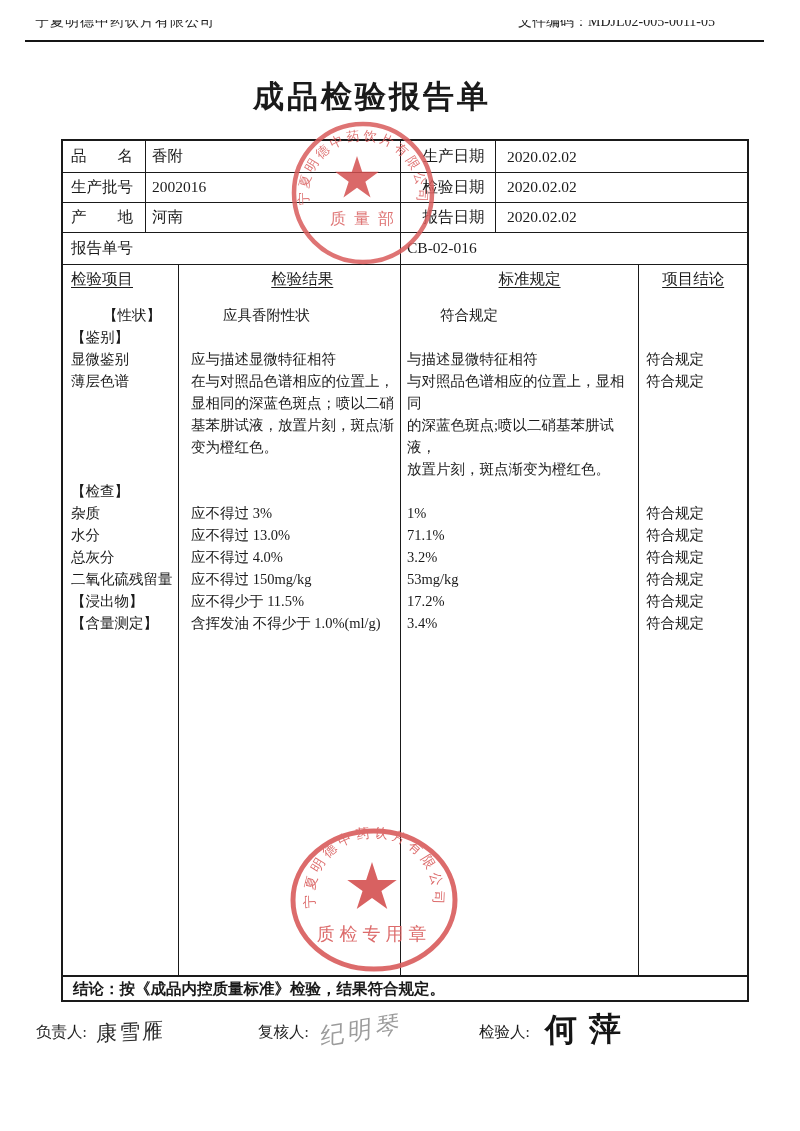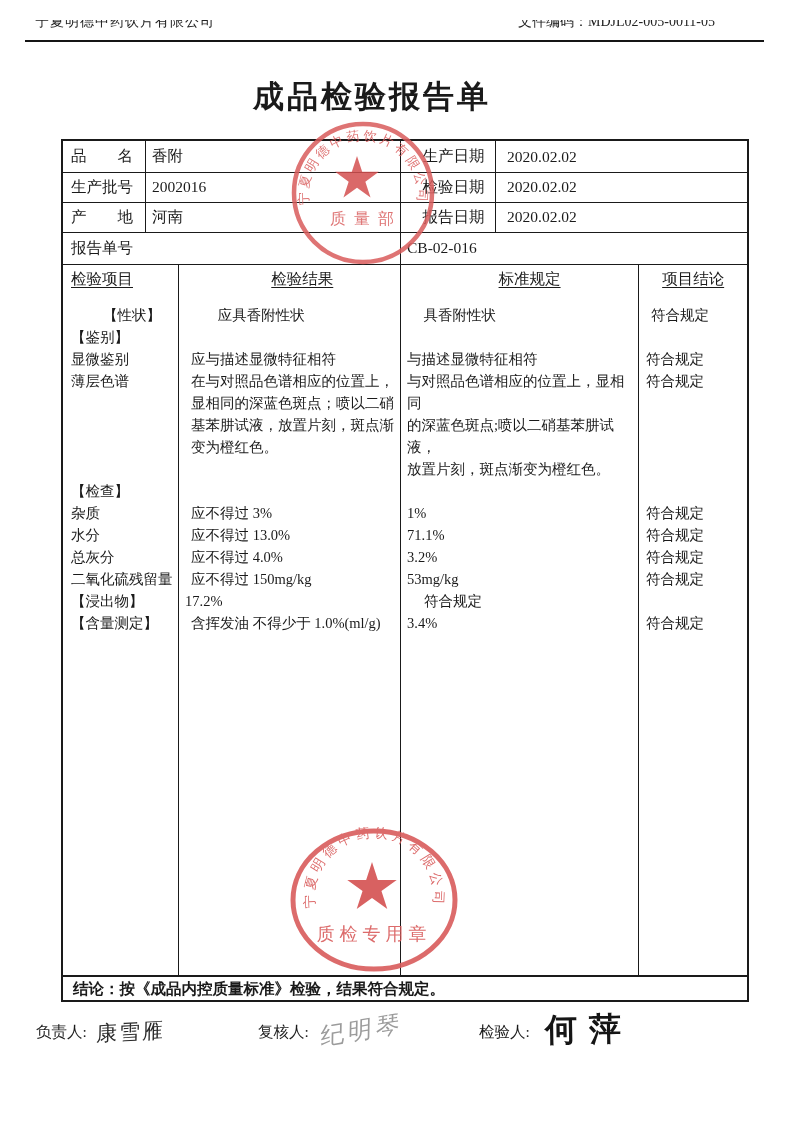--- a/index.html
+++ b/index.html
@@ -117,21 +117,20 @@
       <div class="hcell h1"><span>检验项目</span></div>
       <div class="hcell h3"><span>检验结果</span></div>
       <div class="hcell h2"><span>标准规定</span></div>
       <div class="hcell h4"><span>项目结论</span></div>
     </div>
 
     <div class="tbody">
       <div class="trow first">
         <div class="c1">【性状】</div>
         <div class="c2">应具香附性状</div>
-        <div class="c3">具香附性状</div>
         <div class="c4">符合规定</div>
       </div>
       <div class="trow">
         <div class="c1">【鉴别】</div>
         <div class="c2"></div>
         <div class="c3"></div>
         <div class="c4"></div>
       </div>
       <div class="trow">
         <div class="c1">显微鉴别</div>
@@ -175,20 +174,21 @@
         <div class="c4">符合规定</div>
       </div>
       <div class="trow">
         <div class="c1">二氧化硫残留量</div>
         <div class="c2">应不得过 150mg/kg</div>
         <div class="c3">53mg/kg</div>
         <div class="c4">符合规定</div>
       </div>
       <div class="trow">
         <div class="c1">【浸出物】</div>
+        <div class="c2">应不得少于 11.5%</div>
         <div class="c3">17.2%</div>
         <div class="c4">符合规定</div>
       </div>
       <div class="trow">
         <div class="c1">【含量测定】</div>
         <div class="c2">含挥发油 不得少于 1.0%(ml/g)</div>
         <div class="c3">3.4%</div>
         <div class="c4">符合规定</div>
       </div>
     </div>

